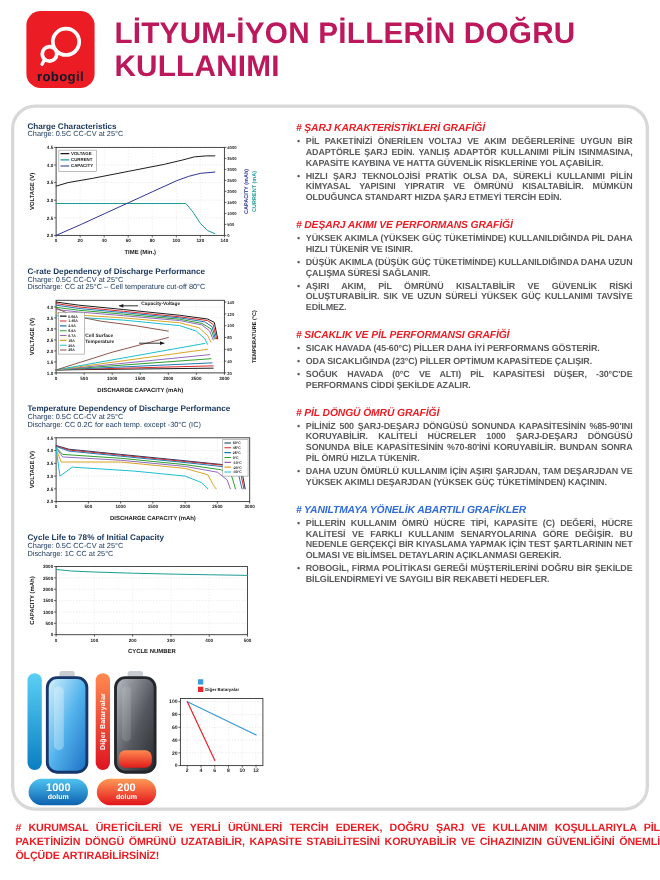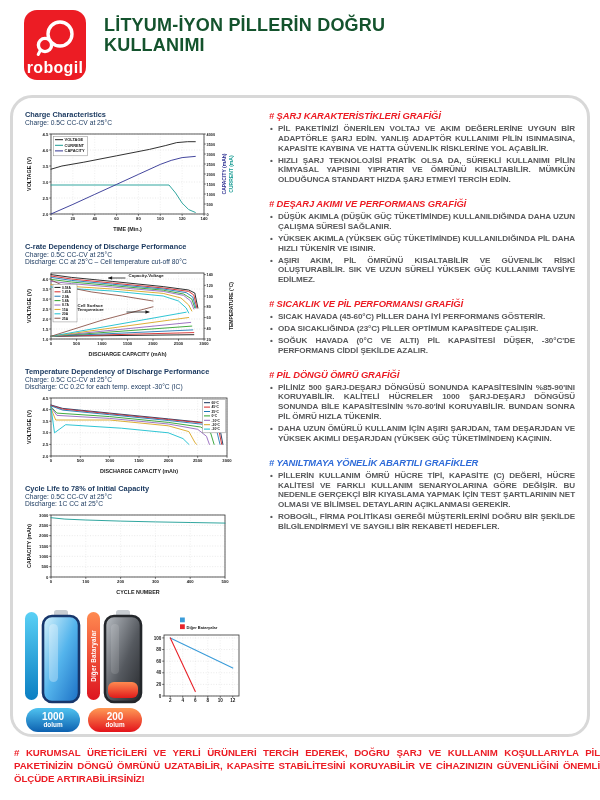--- a/index.html
+++ b/index.html
@@ -2,22 +2,22 @@
 <html><head>
 <meta charset="utf-8">
 <style>
   html,body{margin:0;padding:0;background:#ffffff;}
   body{width:600px;height:800px;font-family:"Liberation Sans",sans-serif;overflow:hidden;}
   .page{position:relative;width:600px;height:800px;background:#fff;}
 
   
   header{display:flex;align-items:flex-start;gap:18px;padding:10px 18px 0 24px;}
   .logo{width:62px;height:70px;background:#EC1C24;border-radius:13px;display:flex;flex-direction:column;align-items:center;justify-content:flex-end;padding-bottom:4px;box-sizing:border-box;flex:none;}
-  .logo-text{color:#ffffff;font-weight:700;font-size:16px;letter-spacing:.3px;line-height:1;}
-  h1{margin:6px 0 2px;color:#14532d;font-size:18px;line-height:1.1;font-weight:800;letter-spacing:.2px;}
+  .logo-text{color:#0f172a;font-weight:700;font-size:12px;letter-spacing:.3px;line-height:1;}
+  h1{margin:6px 0 2px;color:#be185d;font-size:27px;line-height:1.1;font-weight:800;letter-spacing:.2px;}
 
   
   .card{position:absolute;left:10px;top:95px;width:580px;height:642px;border:3px solid #d8d8d8;border-radius:22px;box-sizing:border-box;background:#fff;display:flex;gap:26px;padding:12px 8px 6px 12px;overflow:hidden;}
   .col-left{width:218px;flex:none;}
   .col-right{flex:1;padding-right:4px;}
 
   .chart-block{margin-bottom:9px;}
   .chart-title{color:#17365D;font-size:7.4px;font-weight:700;letter-spacing:0;}
   .chart-sub{color:#17365D;font-size:6.7px;font-weight:400;}
   .chart-canvas{margin-top:3px;}
@@ -499,22 +499,22 @@
       <section>
         <h2 style="color: rgb(236, 28, 36);"># ŞARJ KARAKTERİSTİKLERİ GRAFİĞİ</h2>
         <ul>
             <li>PİL PAKETİNİZİ ÖNERİLEN VOLTAJ VE AKIM DEĞERLERİNE UYGUN BİR ADAPTÖRLE ŞARJ EDİN. YANLIŞ ADAPTÖR KULLANIMI PİLİN ISINMASINA, KAPASİTE KAYBINA VE HATTA GÜVENLİK RİSKLERİNE YOL AÇABİLİR.</li>
             <li>HIZLI ŞARJ TEKNOLOJİSİ PRATİK OLSA DA, SÜREKLİ KULLANIMI PİLİN KİMYASAL YAPISINI YIPRATIR VE ÖMRÜNÜ KISALTABİLİR. MÜMKÜN OLDUĞUNCA STANDART HIZDA ŞARJ ETMEYİ TERCİH EDİN.</li>
           </ul>
       </section>
       <section>
         <h2 style="color: rgb(236, 28, 36);"># DEŞARJ AKIMI VE PERFORMANS GRAFİĞİ</h2>
         <ul>
+            <li>YÜKSEK AKIMLA (YÜKSEK GÜÇ TÜKETİMİNDE) KULLANILDIĞINDA PİL DAHA HIZLI TÜKENİR VE ISINIR.</li>
             <li>DÜŞÜK AKIMLA (DÜŞÜK GÜÇ TÜKETİMİNDE) KULLANILDIĞINDA DAHA UZUN ÇALIŞMA SÜRESİ SAĞLANIR.</li>
-            <li>YÜKSEK AKIMLA (YÜKSEK GÜÇ TÜKETİMİNDE) KULLANILDIĞINDA PİL DAHA HIZLI TÜKENİR VE ISINIR.</li>
             <li>AŞIRI AKIM, PİL ÖMRÜNÜ KISALTABİLİR VE GÜVENLİK RİSKİ OLUŞTURABİLİR. SIK VE UZUN SÜRELİ YÜKSEK GÜÇ KULLANIMI TAVSİYE EDİLMEZ.</li>
           </ul>
       </section>
       <section>
         <h2 style="color: rgb(236, 28, 36);"># SICAKLIK VE PİL PERFORMANSI GRAFİĞİ</h2>
         <ul>
             <li>SICAK HAVADA (45-60°C) PİLLER DAHA İYİ PERFORMANS GÖSTERİR.</li>
             <li>ODA SICAKLIĞINDA (23°C) PİLLER OPTİMUM KAPASİTEDE ÇALIŞIR.</li>
             <li>SOĞUK HAVADA (0°C VE ALTI) PİL KAPASİTESİ DÜŞER, -30°C'DE PERFORMANS CİDDİ ŞEKİLDE AZALIR.</li>
           </ul>

